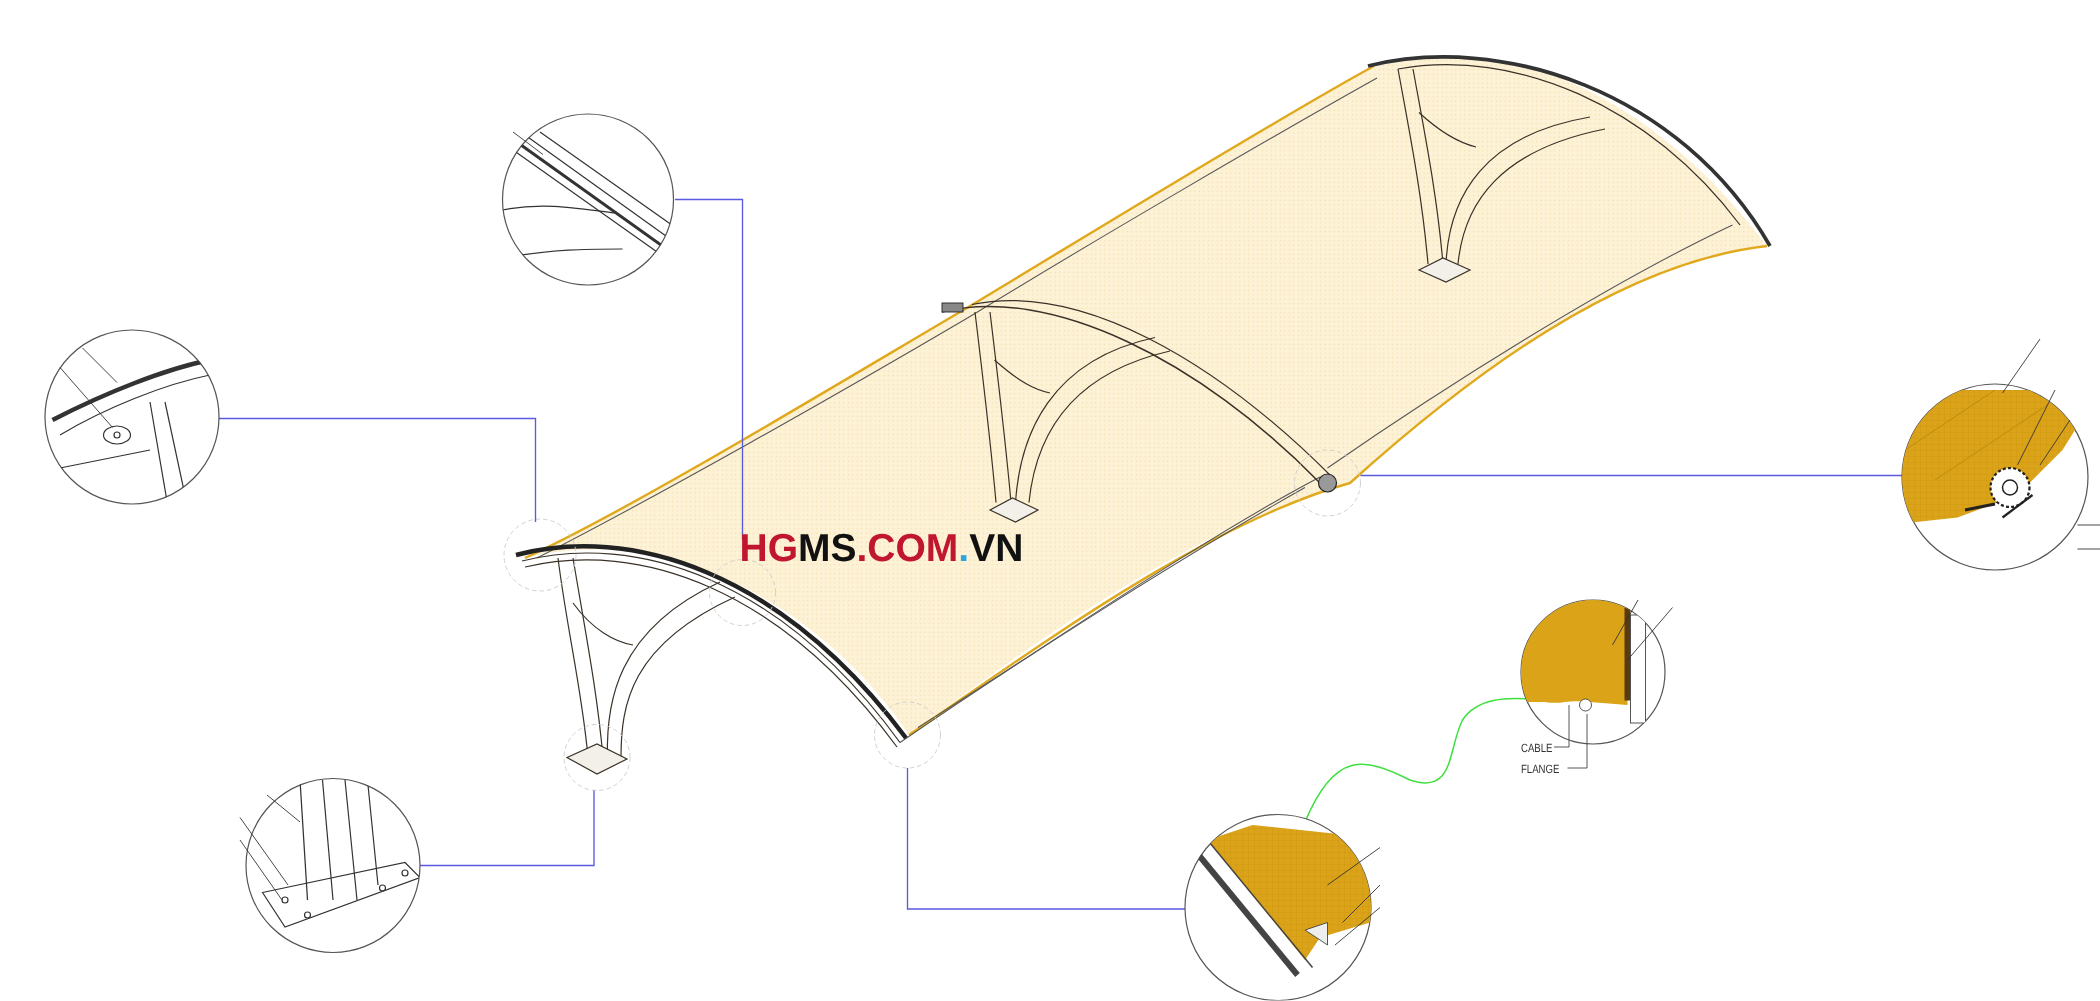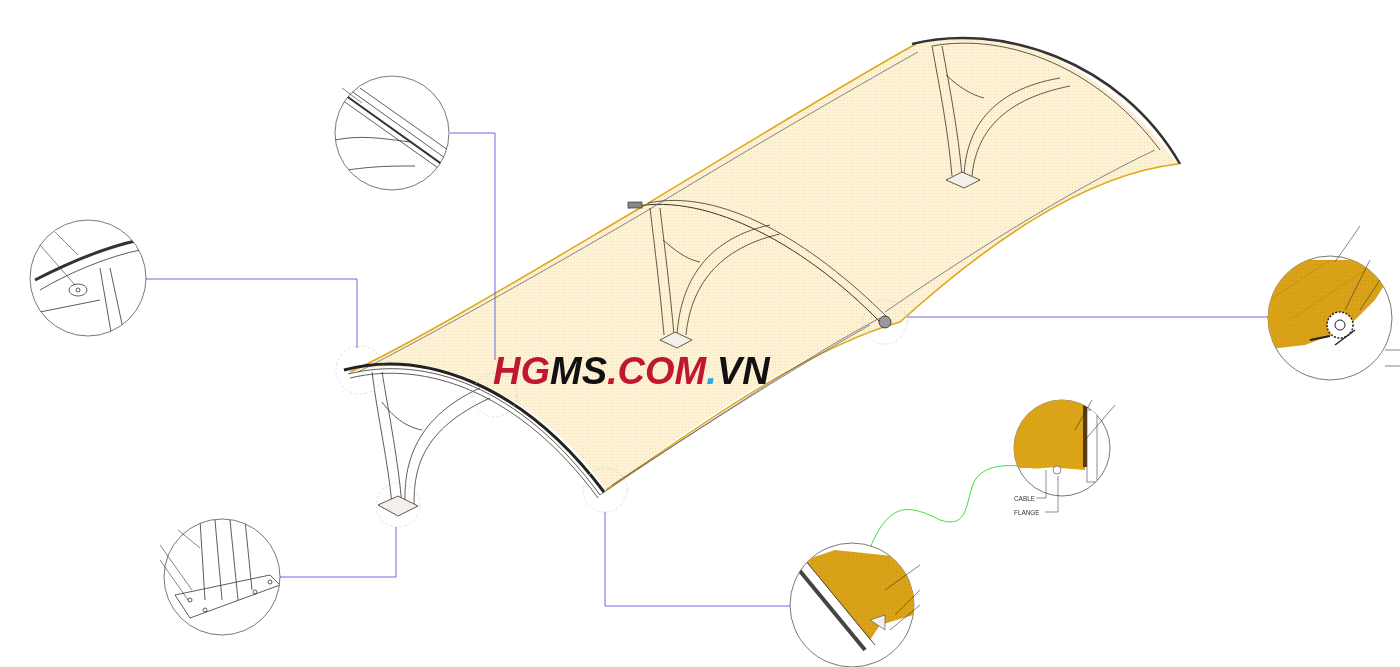--- a/index.html
+++ b/index.html
@@ -1,21 +1,21 @@
 <!DOCTYPE html>
 <html><head>
 <meta charset="utf-8">
 <style>
   html, body { margin: 0; padding: 0; background: #ffffff; }
   body { width: 1400px; height: 667px; position: relative; overflow: hidden; font-family: "Liberation Sans", sans-serif; }
   svg.main { position: absolute; left: 0; top: 0; }
   .watermark {
     position: absolute; left: 493px; top: 352px;
-    font-family: "Liberation Sans", sans-serif; font-weight: bold; font-size: 38px;
-    letter-spacing: 0px; white-space: nowrap; line-height: 1; font-style: italic;
+    font-family: "Liberation Sans", sans-serif; font-weight: bold; font-size: 26px;
+    letter-spacing: 0px; white-space: nowrap; line-height: 1;
   }
   .wm-red { color: #c0162f; }
   .wm-black { color: #111111; }
   .wm-blue { color: #29a8df; }
   .label {
     position: absolute; font-family: "Liberation Sans Narrow", "Liberation Sans", sans-serif;
     font-size: 8px; color: #333; transform: scaleX(0.8); transform-origin: left top; white-space: nowrap;
   }
 </style>
 </head>

